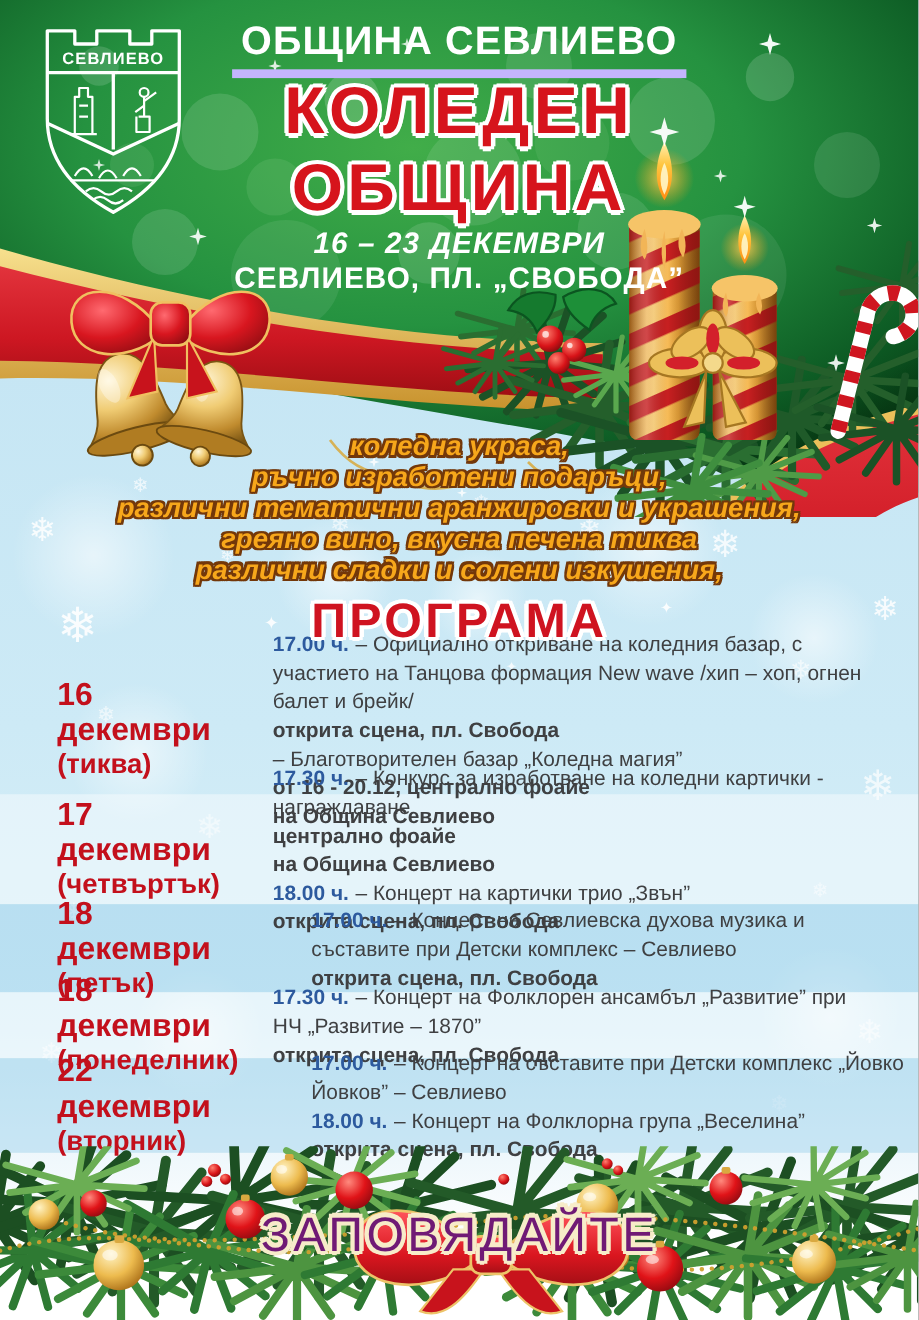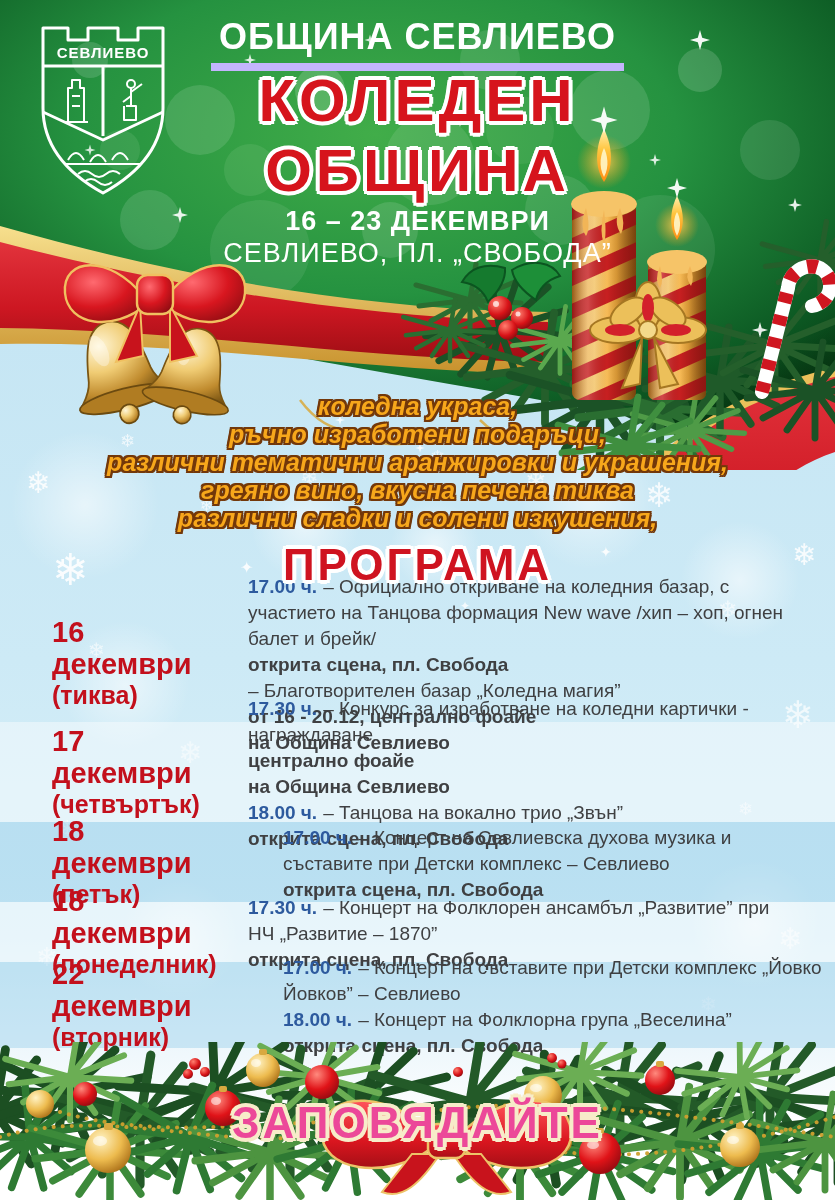--- a/index.html
+++ b/index.html
@@ -20,40 +20,40 @@
   .top-art,.garland-art{position:absolute;left:0;z-index:1;}
   .top-art{top:0;}
   .garland-art{top:1042px;z-index:2;}
   .logo{position:absolute;left:28px;top:8px;z-index:3;}
   
   .txt{position:absolute;left:0;width:100%;text-align:center;z-index:3;}
   .municipality{top:16px;font-size:36px;font-weight:bold;color:#fff;letter-spacing:1px;}
   .municipality span{display:inline-block;border-bottom:8px solid #c4b5fd;padding:0 8px 5px 8px;}
   .main-title{top:66px;font-size:60px;line-height:70px;font-weight:bold;letter-spacing:4px;color:#d6141c;
     text-shadow:-3px -3px 0 #fff,3px -3px 0 #fff,-3px 3px 0 #fff,3px 3px 0 #fff,-4px 0 0 #fff,4px 0 0 #fff,0 -4px 0 #fff,0 4px 0 #fff;}
-  .event-dates{top:206px;font-size:27px;font-weight:bold;color:#fff;letter-spacing:1px;}
-  .event-location{top:238px;font-size:27px;font-weight:normal;color:#fff;letter-spacing:1px;}
+  .event-dates{top:206px;font-size:27px;font-weight:bold;color:#fff;letter-spacing:1px;font-style:italic;}
+  .event-location{top:238px;font-size:27px;font-weight:bold;color:#fff;letter-spacing:1px;}
   .offers{top:392px;font-size:25px;line-height:28px;font-weight:bold;font-style:italic;color:#f7a71b;
     text-shadow:-2px -2px 0 #73380a,2px -2px 0 #73380a,-2px 2px 0 #73380a,2px 2px 0 #73380a,-2px 0 0 #73380a,2px 0 0 #73380a,0 -2px 0 #73380a,0 2px 0 #73380a;}
   .program-title{top:540px;font-size:44px;font-weight:bold;letter-spacing:3px;color:#cf1320;
     text-shadow:-3px -3px 0 #fff,3px -3px 0 #fff,-3px 3px 0 #fff,3px 3px 0 #fff,-4px 0 0 #fff,4px 0 0 #fff,0 -4px 0 #fff,0 4px 0 #fff;}
   
   .program{position:absolute;left:0;top:604px;width:835px;z-index:1;}
   .row{display:flex;width:835px;box-sizing:border-box;}
   .row.blue{background:rgba(148,204,233,.42);justify-content:space-between;}
   .row.pale{background:rgba(248,252,254,.50);}
   .date-col{width:225px;box-sizing:border-box;padding-left:52px;display:flex;flex-direction:column;justify-content:center;}
   .date{font-size:29px;font-weight:bold;color:#c3101c;line-height:32px;}
   .weekday{font-size:25px;font-weight:bold;color:#c3101c;line-height:30px;}
   .content{width:575px;box-sizing:border-box;padding:8px 10px 4px 23px;display:flex;flex-direction:column;justify-content:center;}
   .content p{margin:0;font-size:19px;line-height:26px;color:#3f4042;}
   .time{font-weight:bold;color:#2d5a9e;margin-right:6px;}
   .venue{font-weight:bold;color:#2456a4;margin-left:230px;}
   
-  .invite{top:1098px;font-size:44px;font-weight:bold;letter-spacing:3px;color:#ec4899;z-index:3;
+  .invite{top:1098px;font-size:44px;font-weight:normal;letter-spacing:3px;color:#701a75;z-index:3;
     text-shadow:-3px -3px 0 #f7ecc9,3px -3px 0 #f7ecc9,-3px 3px 0 #f7ecc9,3px 3px 0 #f7ecc9,-4px 0 0 #f7ecc9,4px 0 0 #f7ecc9,0 -4px 0 #f7ecc9,0 4px 0 #f7ecc9;}
 </style>
 </head>
 <body>
 
 <div class="poster">
 
   <div class="bg-blue">
     <div class="glow" style="left:10px;top:430px;width:150px;height:150px"></div>
     <div class="glow" style="left:250px;top:470px;width:110px;height:110px"></div>
@@ -370,21 +370,21 @@
 
     <div class="row pale" style="height:100px">
       <div class="date-col">
         <div class="date">17 декември</div>
         <div class="weekday">(четвъртък)</div>
       </div>
       <div class="content">
         <p class="event"><span class="time">17.30 ч.</span><span>– Конкурс за изработване на коледни картички - награждаване</span></p>
         <p class="venue">централно фоайе</p>
         <p class="venue">на Община Севлиево</p>
-        <p class="event"><span class="time">18.00 ч.</span><span>– Танцова на вокално трио „Звън”</span></p>
+        <p class="event"><span class="time">18.00 ч.</span><span>– Концерт на картички трио „Звън”</span></p>
         <p class="venue">открита сцена, пл. Свобода</p>
       </div>
     </div>
 
     <div class="row blue" style="height:80px">
       <div class="date-col">
         <div class="date">18 декември</div>
         <div class="weekday">(петък)</div>
       </div>
       <div class="content">

